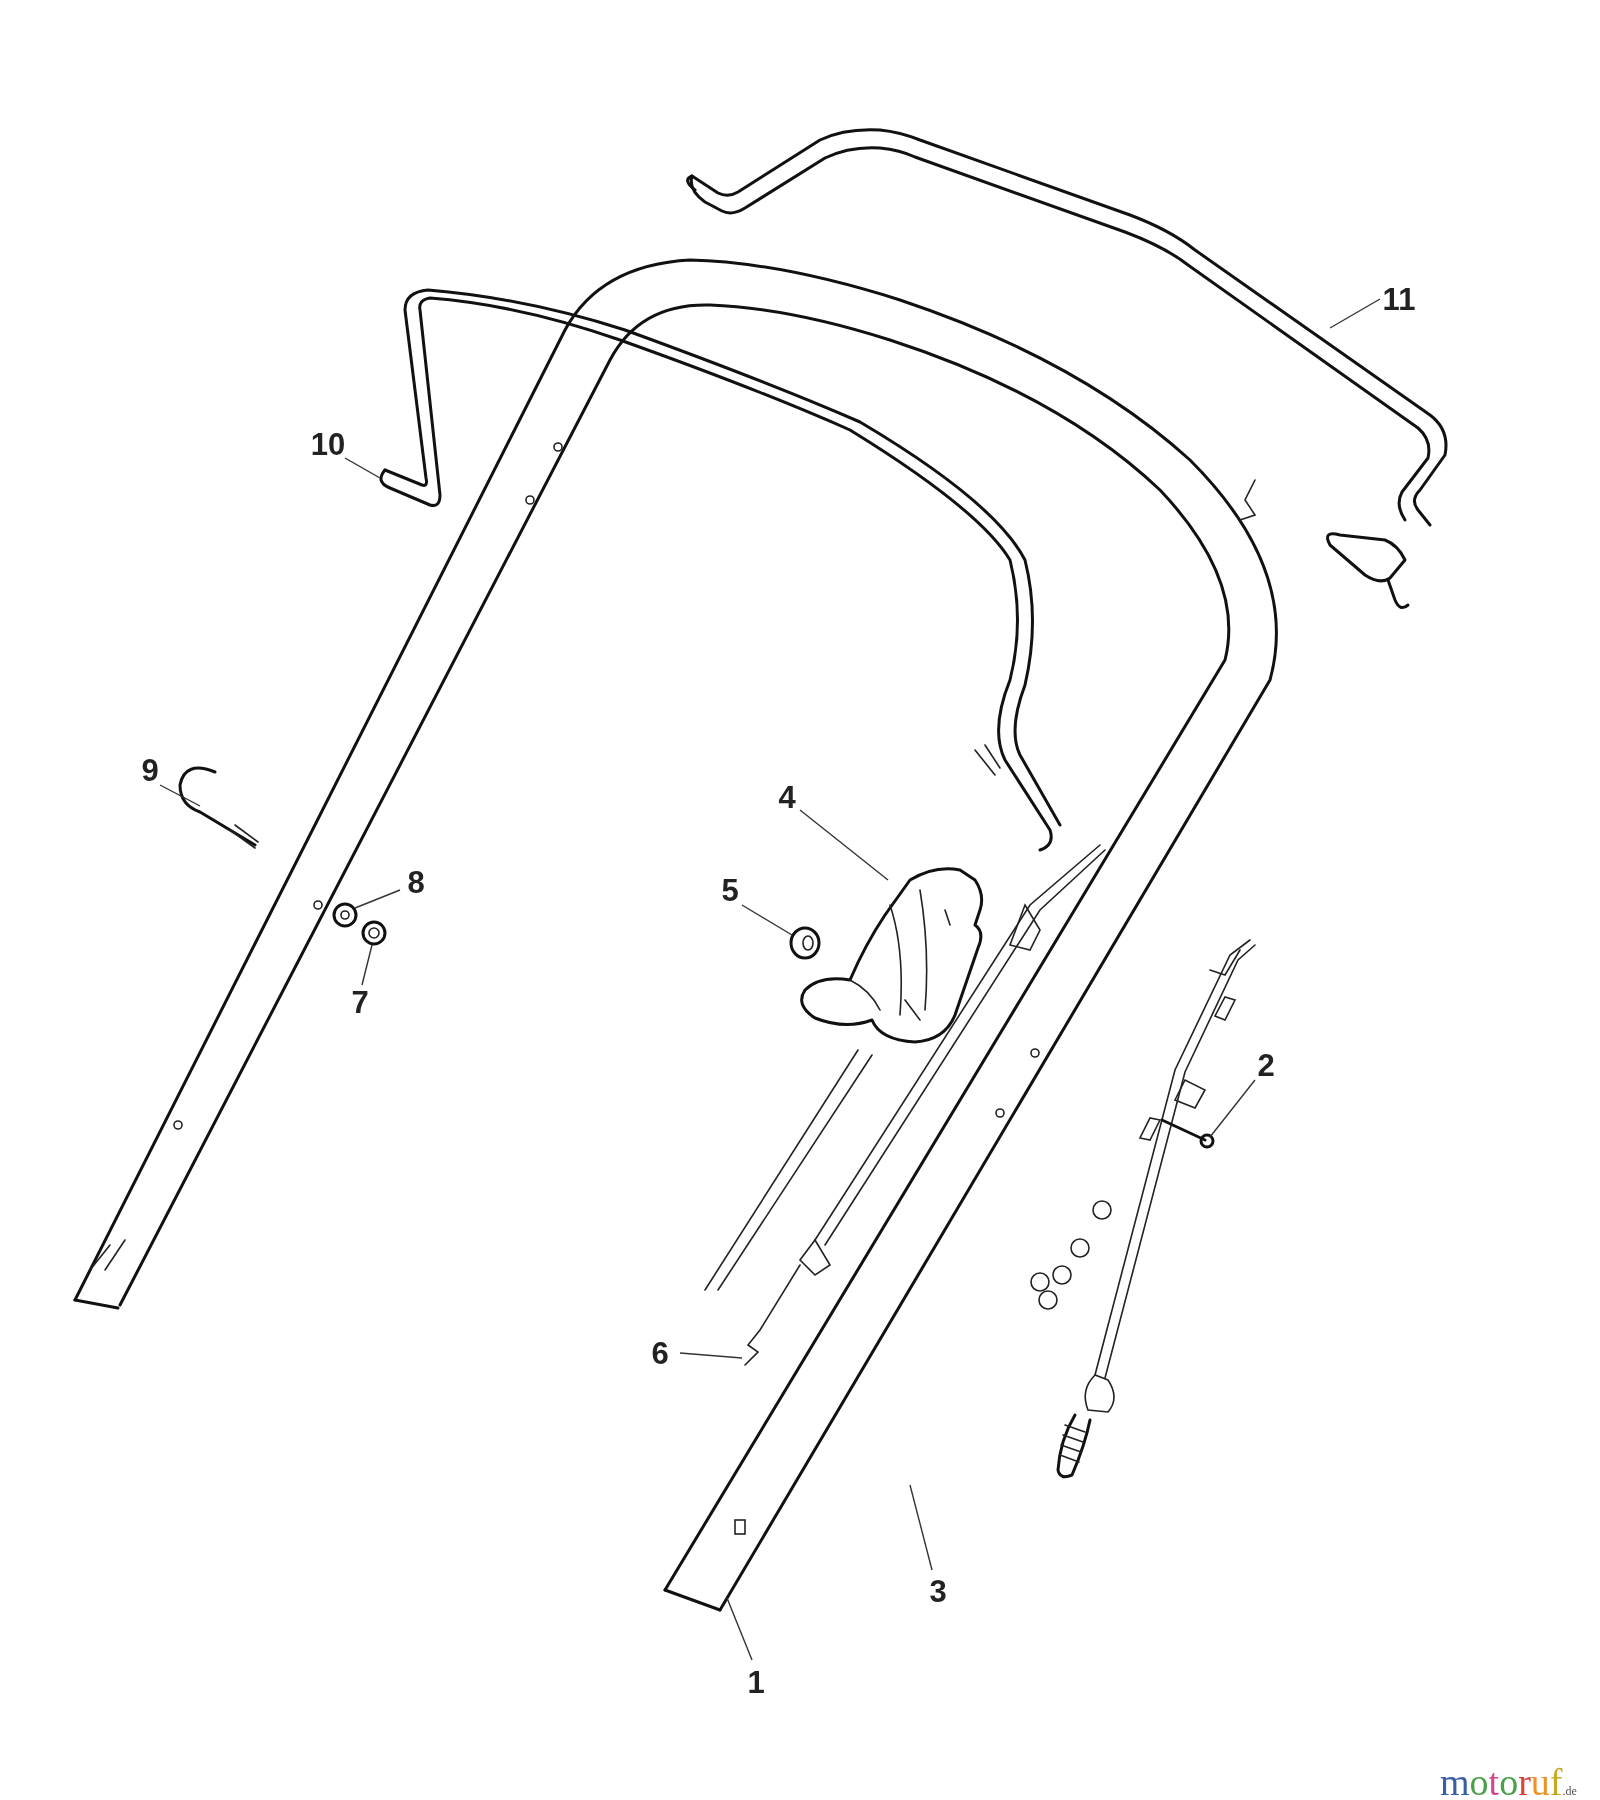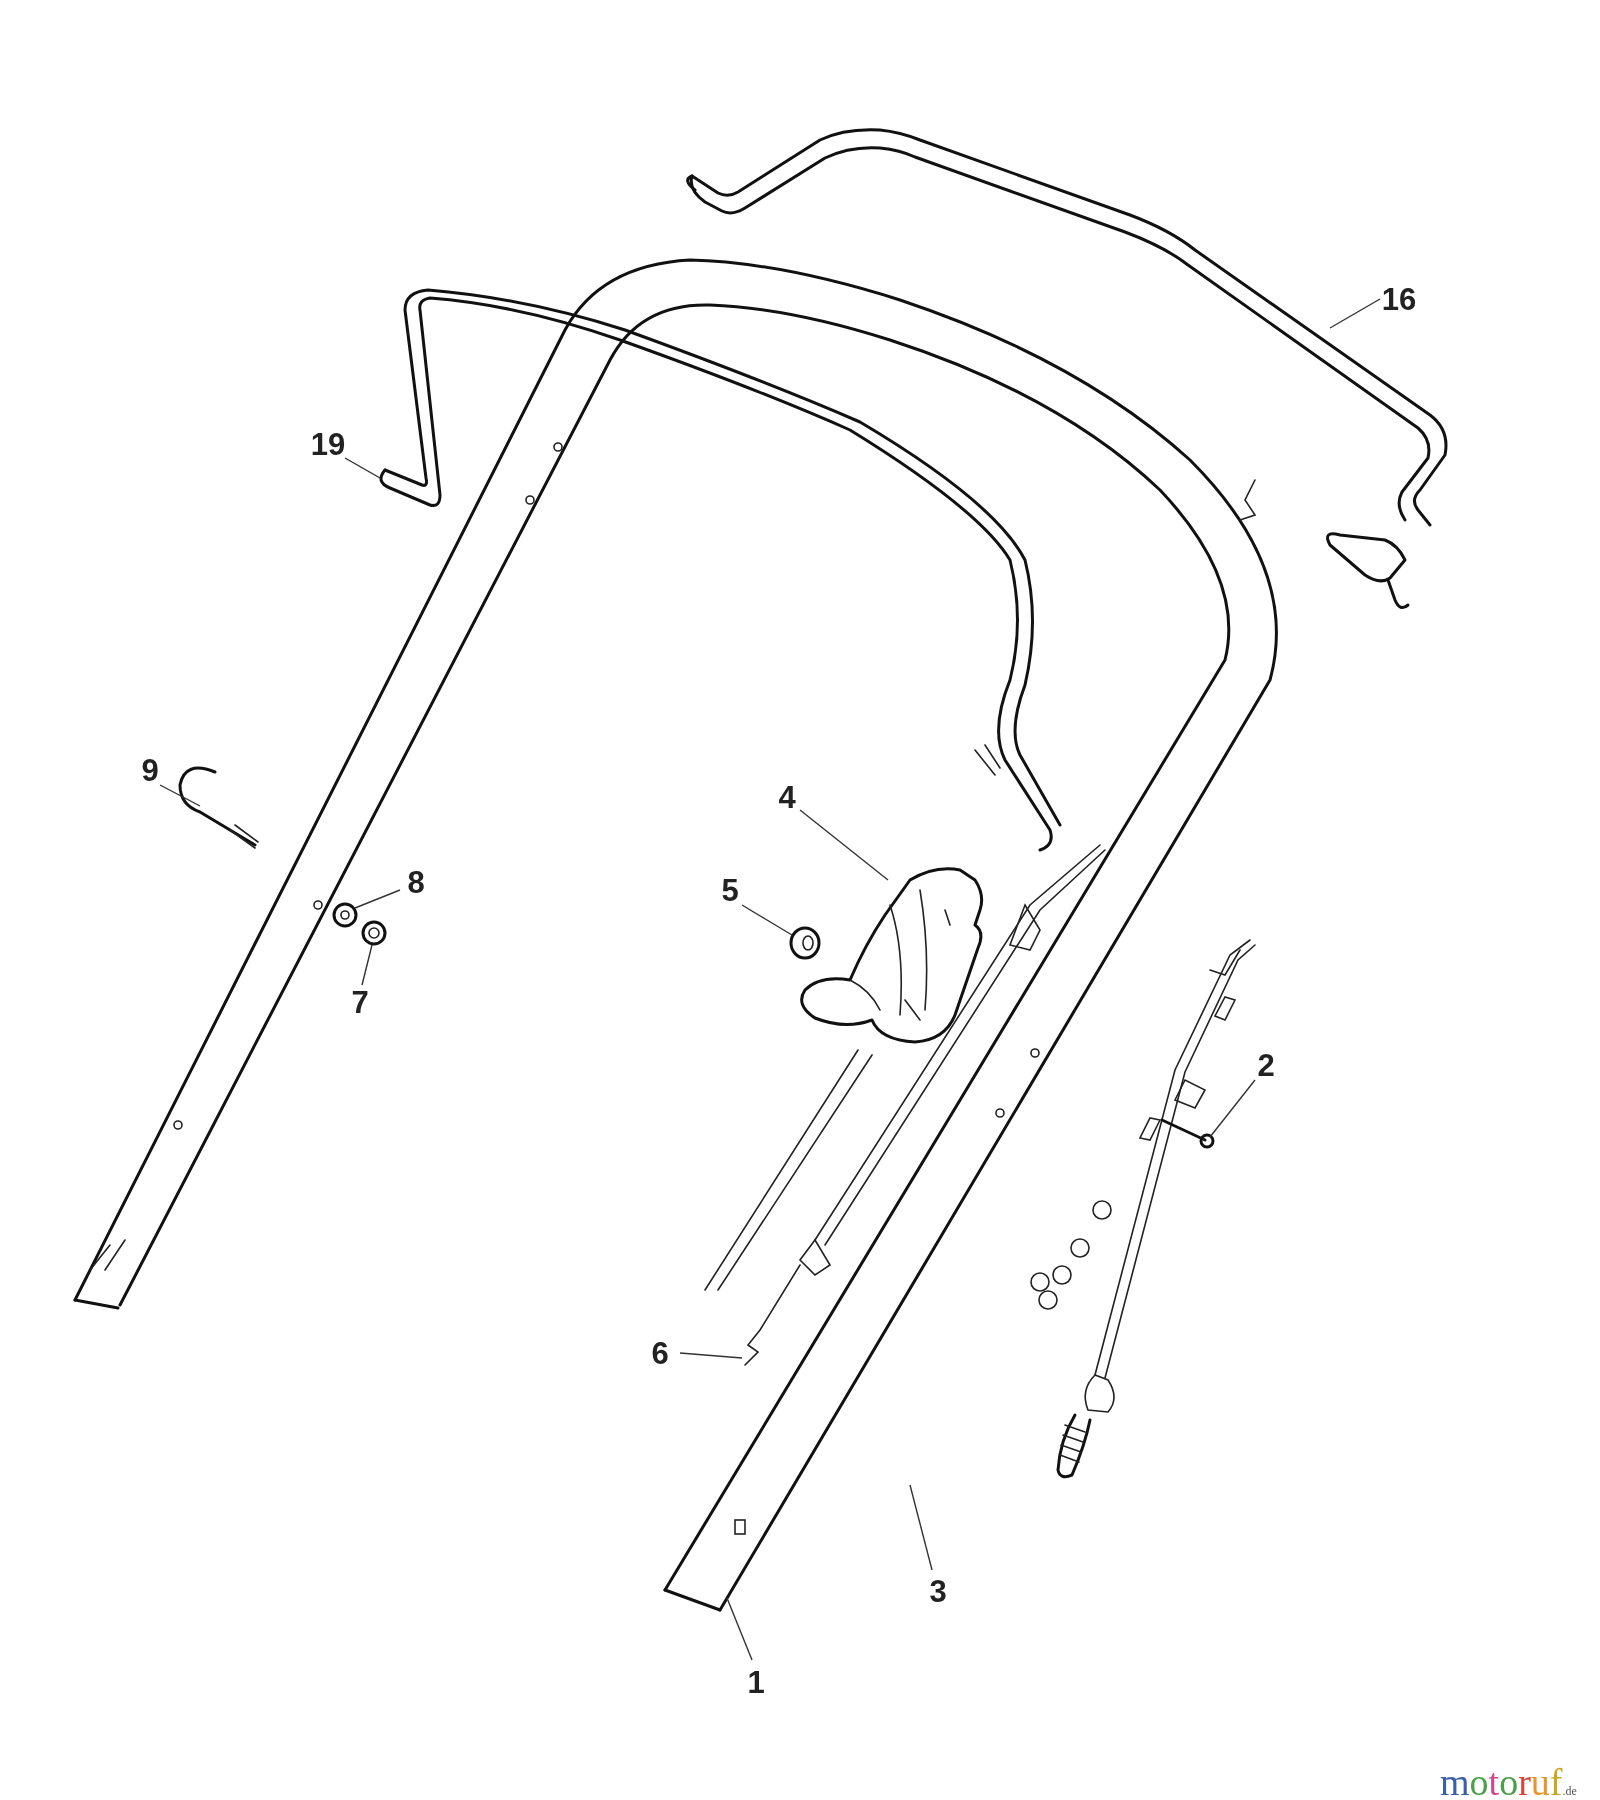--- a/index.html
+++ b/index.html
@@ -119,18 +119,18 @@
 
 <div class="callout" style="left:756px;top:1682px;">1</div>
 <div class="callout" style="left:1266px;top:1065px;">2</div>
 <div class="callout" style="left:938px;top:1591px;">3</div>
 <div class="callout" style="left:787px;top:797px;">4</div>
 <div class="callout" style="left:730px;top:890px;">5</div>
 <div class="callout" style="left:660px;top:1353px;">6</div>
 <div class="callout" style="left:360px;top:1002px;">7</div>
 <div class="callout" style="left:416px;top:882px;">8</div>
 <div class="callout" style="left:150px;top:770px;">9</div>
-<div class="callout" style="left:328px;top:444px;">19</div>
-<div class="callout" style="left:1399px;top:299px;">16</div>
+<div class="callout" style="left:328px;top:444px;">10</div>
+<div class="callout" style="left:1399px;top:299px;">11</div>
 
 <div class="watermark">
   <span style="color: rgb(58, 95, 168);">m</span><span style="color: rgb(74, 160, 74);">o</span><span style="color: rgb(210, 70, 140);">t</span><span style="color: rgb(74, 160, 74);">o</span><span style="color: rgb(216, 68, 58);">r</span><span style="color: rgb(232, 149, 42);">u</span><span style="color: rgb(200, 168, 32);">f</span><span class="tld">.de</span>
 </div>
 
 </body></html>

